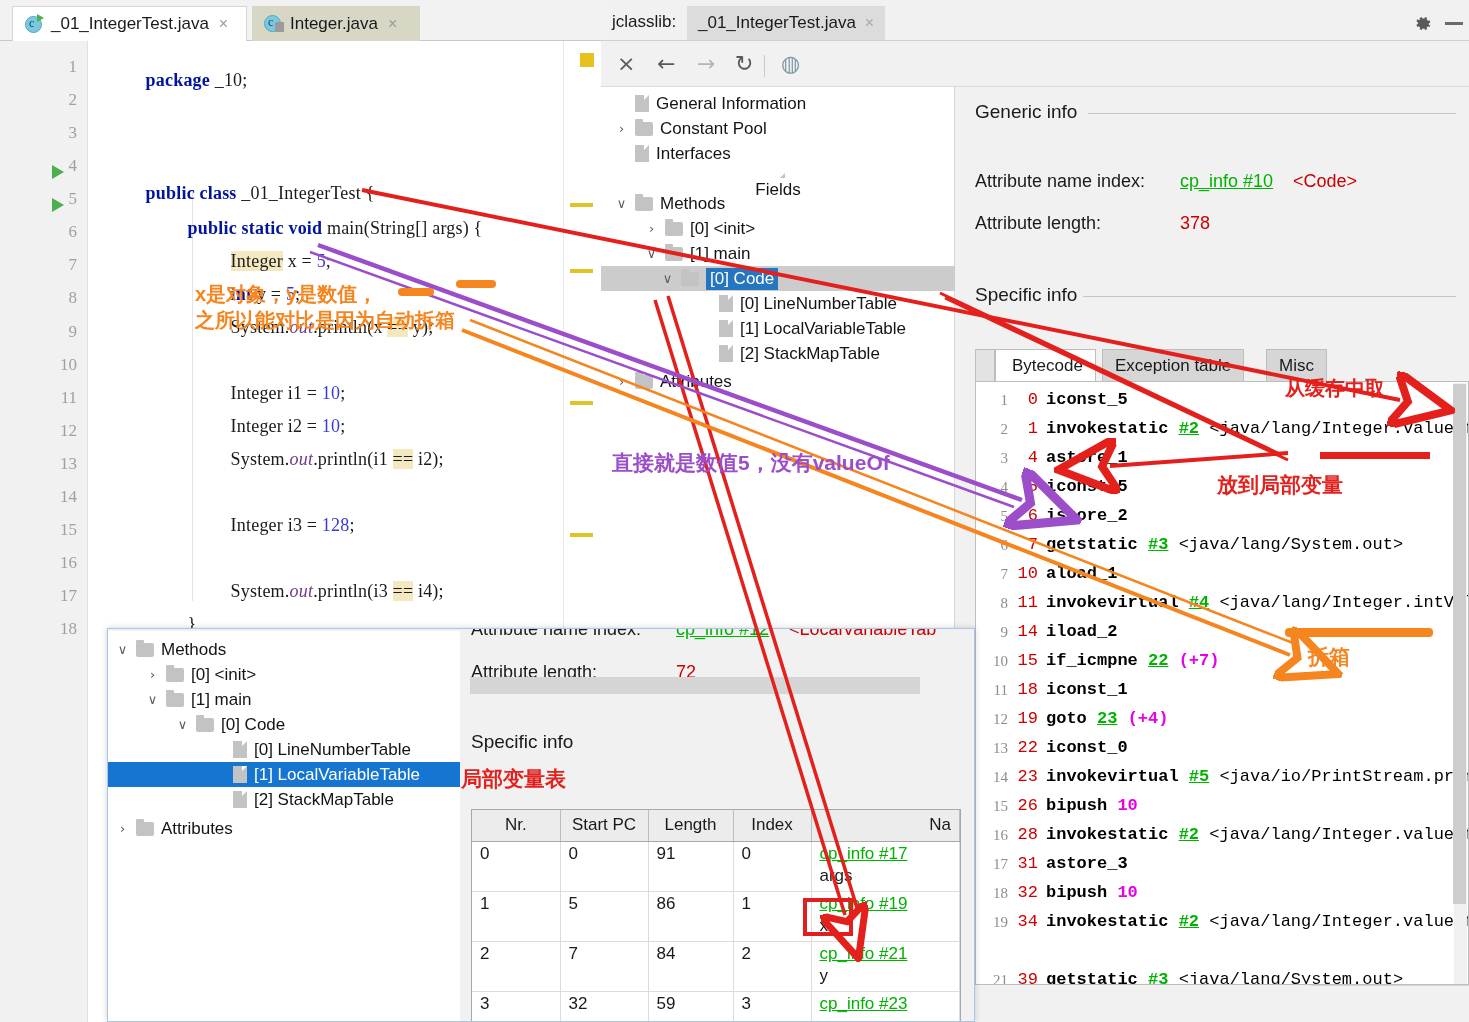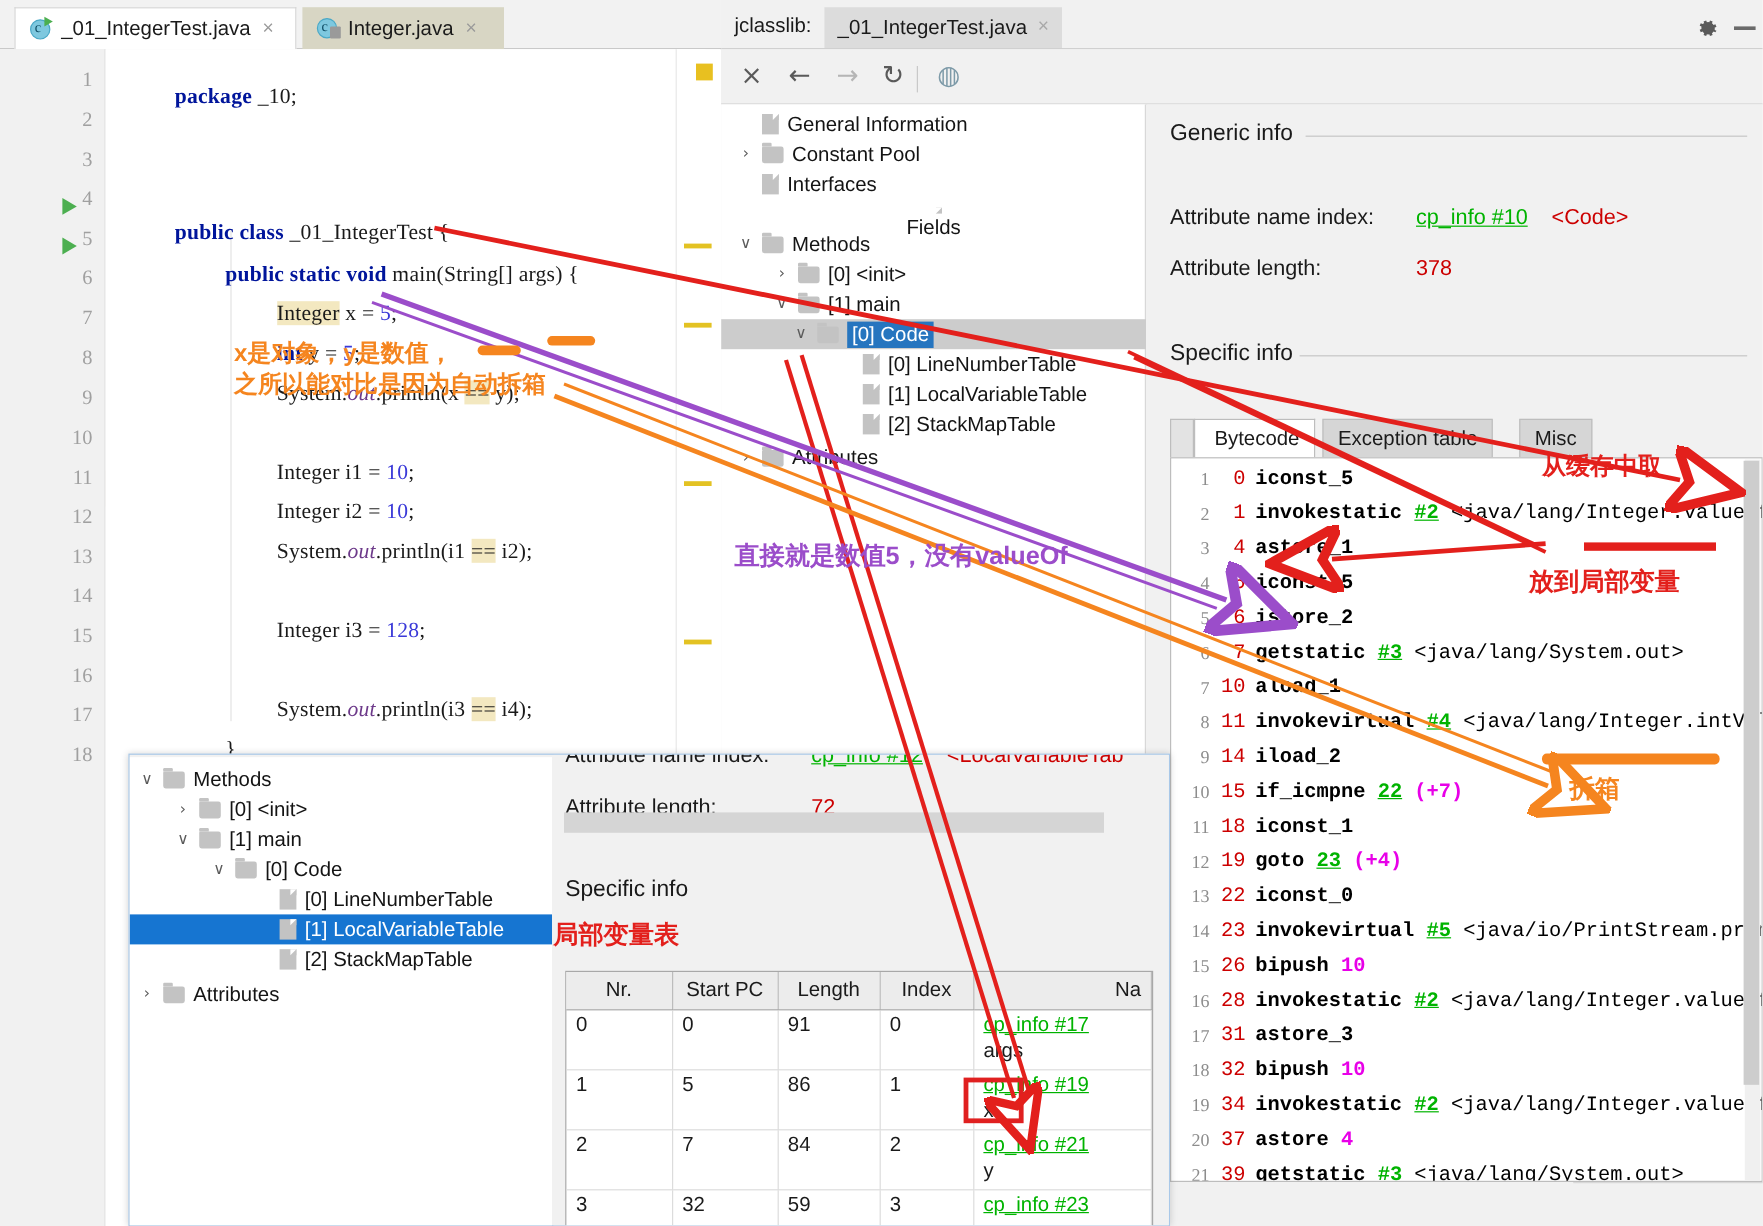--- a/index.html
+++ b/index.html
@@ -551,28 +551,20 @@
             <span class="bc-mag">10</span>
           </span>
         </div>
         <div class="bc-row" style="top:526px;">
           <span class="bc-n">19</span>
           <span class="bc-off">34</span>
           <span class="bc-op">
             <span>invokestatic</span>
             <span class="bc-cp">#2</span>
             <span class="bc-desc">&lt;java/lang/Integer.valueOf&gt;</span>
-          </span>
-        </div>
-        <div class="bc-row" style="top:555px;">
-          <span class="bc-n">20</span>
-          <span class="bc-off">37</span>
-          <span class="bc-op">
-            <span>astore</span>
-            <span class="bc-mag">4</span>
           </span>
         </div>
         <div class="bc-row" style="top:584px;">
           <span class="bc-n">21</span>
           <span class="bc-off">39</span>
           <span class="bc-op">
             <span>getstatic</span>
             <span class="bc-cp" style="text-decoration:none;">#3</span>
             <span class="bc-desc">&lt;java/lang/System.out&gt;</span>
           </span>
@@ -744,19 +736,19 @@
     </g>
   </svg>
 
   <div class="cn-note" style="left:195px; top:281px; font-size:20px; color:#f5851f;">x是对象，y是数值，</div>
   <div class="cn-note" style="left:195px; top:307px; font-size:20px; color:#f5851f;">之所以能对比是因为自动拆箱</div>
 
   <div class="cn-note" style="left:612px; top:449px; font-size:21px; color:#9b4dca;">直接就是数值5，没有valueOf</div>
 
   <div class="cn-note" style="left:1285px; top:375px; font-size:20px; color:#e3201c;">从缓存中取</div>
 
-  <div class="cn-note" style="left:1274px; top:471px; font-size:21px; color:#e3201c;">放到局部变量</div>
+  <div class="cn-note" style="left:1217px; top:471px; font-size:21px; color:#e3201c;">放到局部变量</div>
 
   <div class="cn-note" style="left:1308px; top:643px; font-size:21px; color:#f5851f;">拆箱</div>
 
   <div class="cn-note" style="left:461px; top:765px; font-size:21px; color:#e3201c;">局部变量表</div>
 
 </div>
 
 </body></html>

